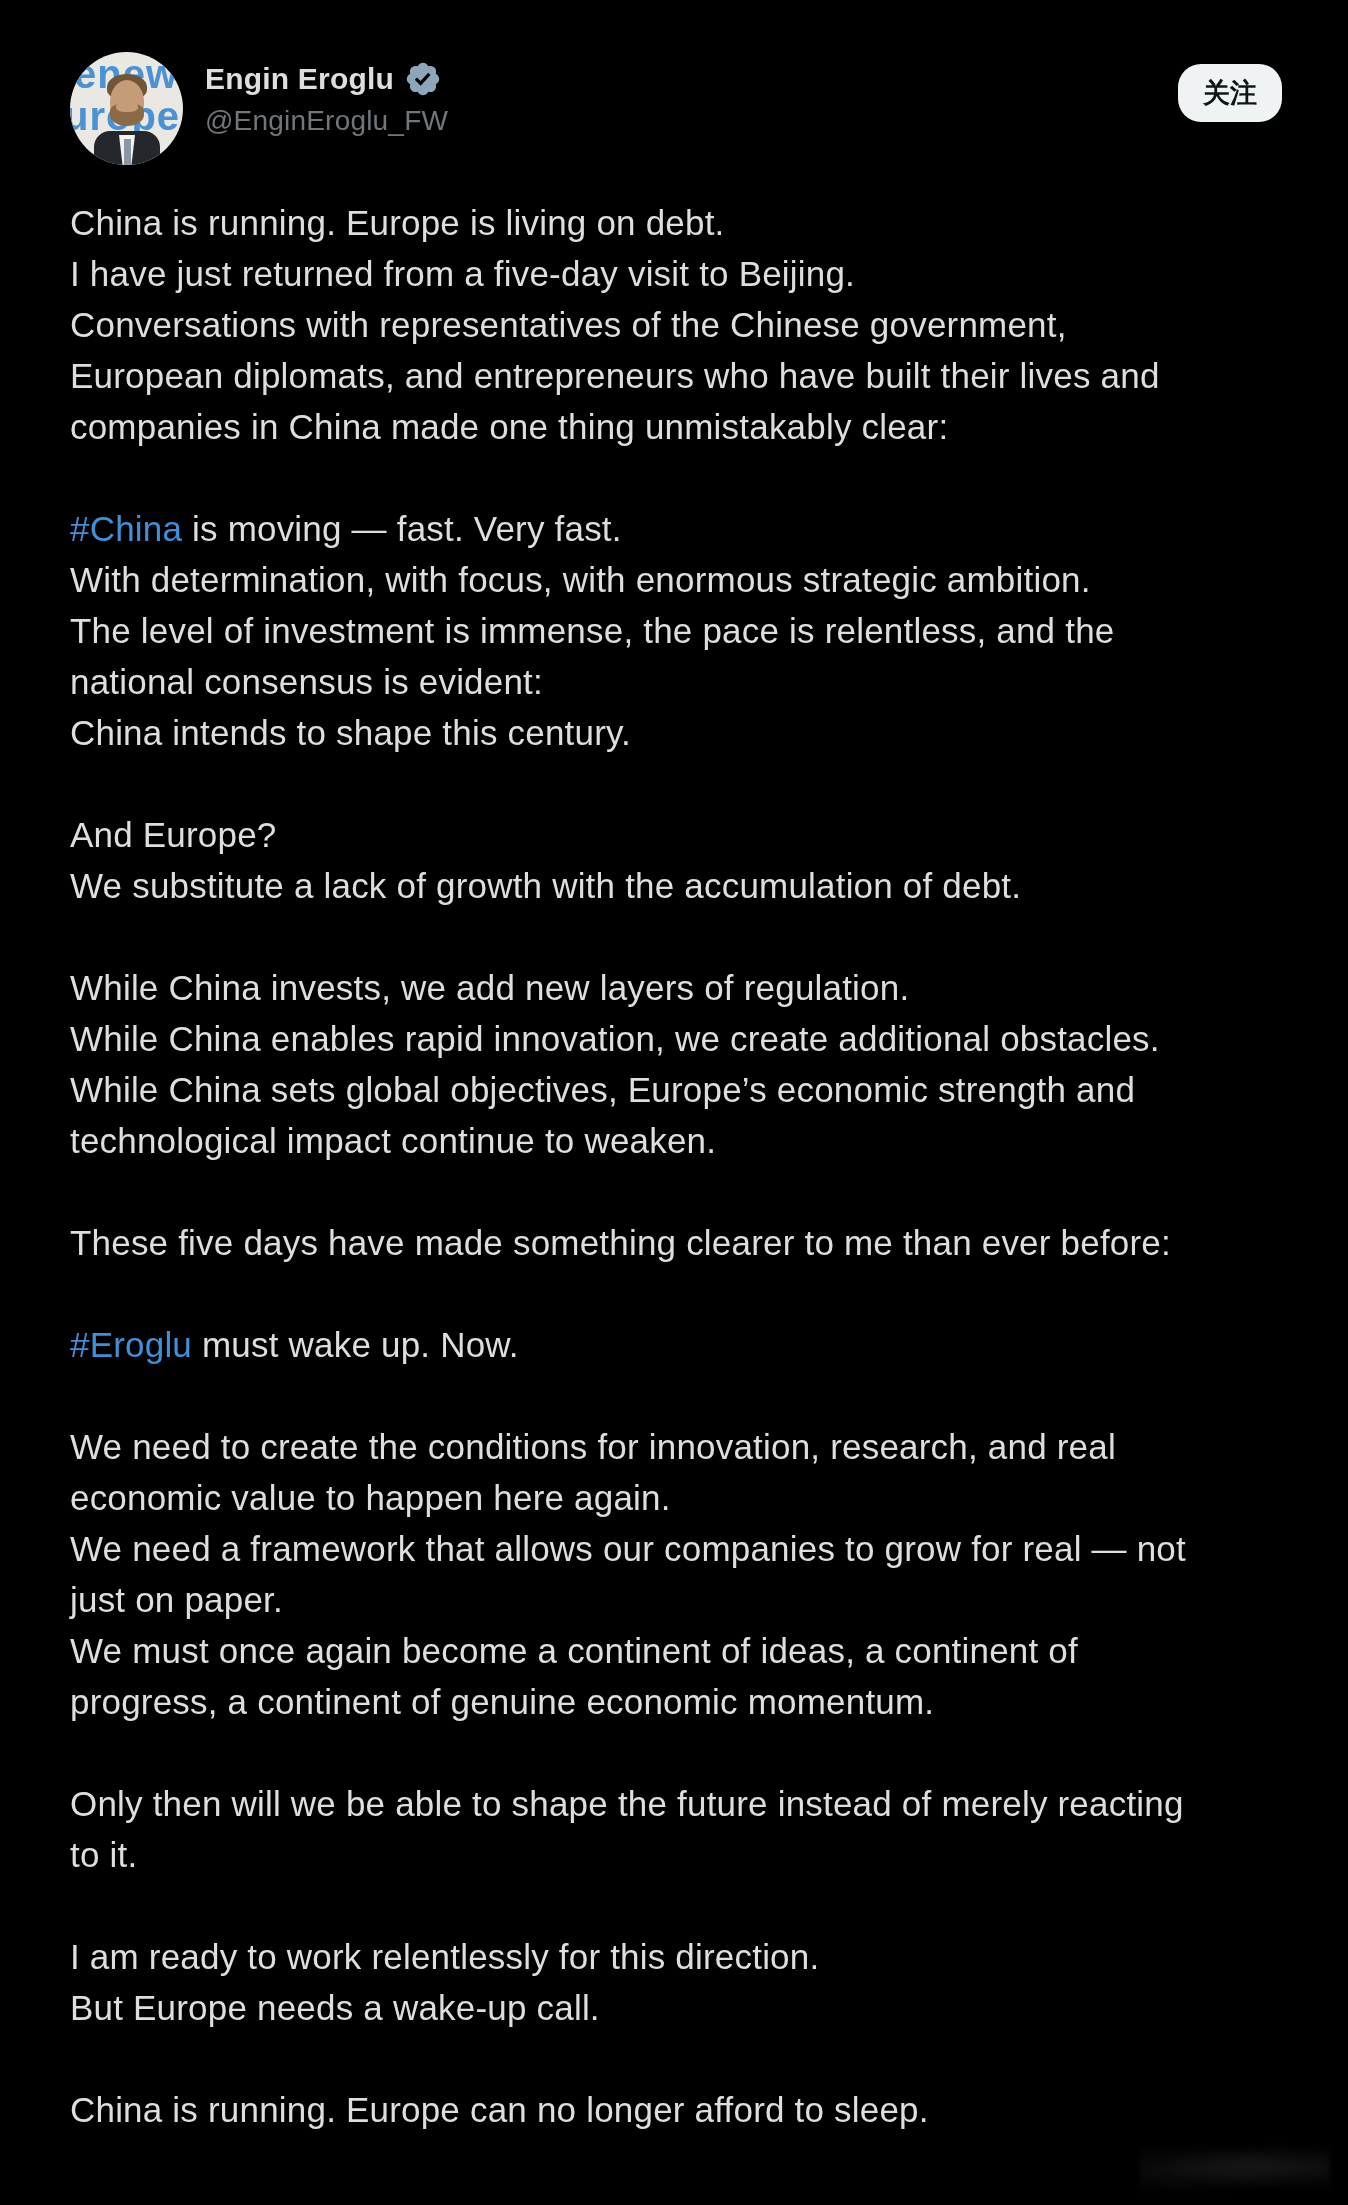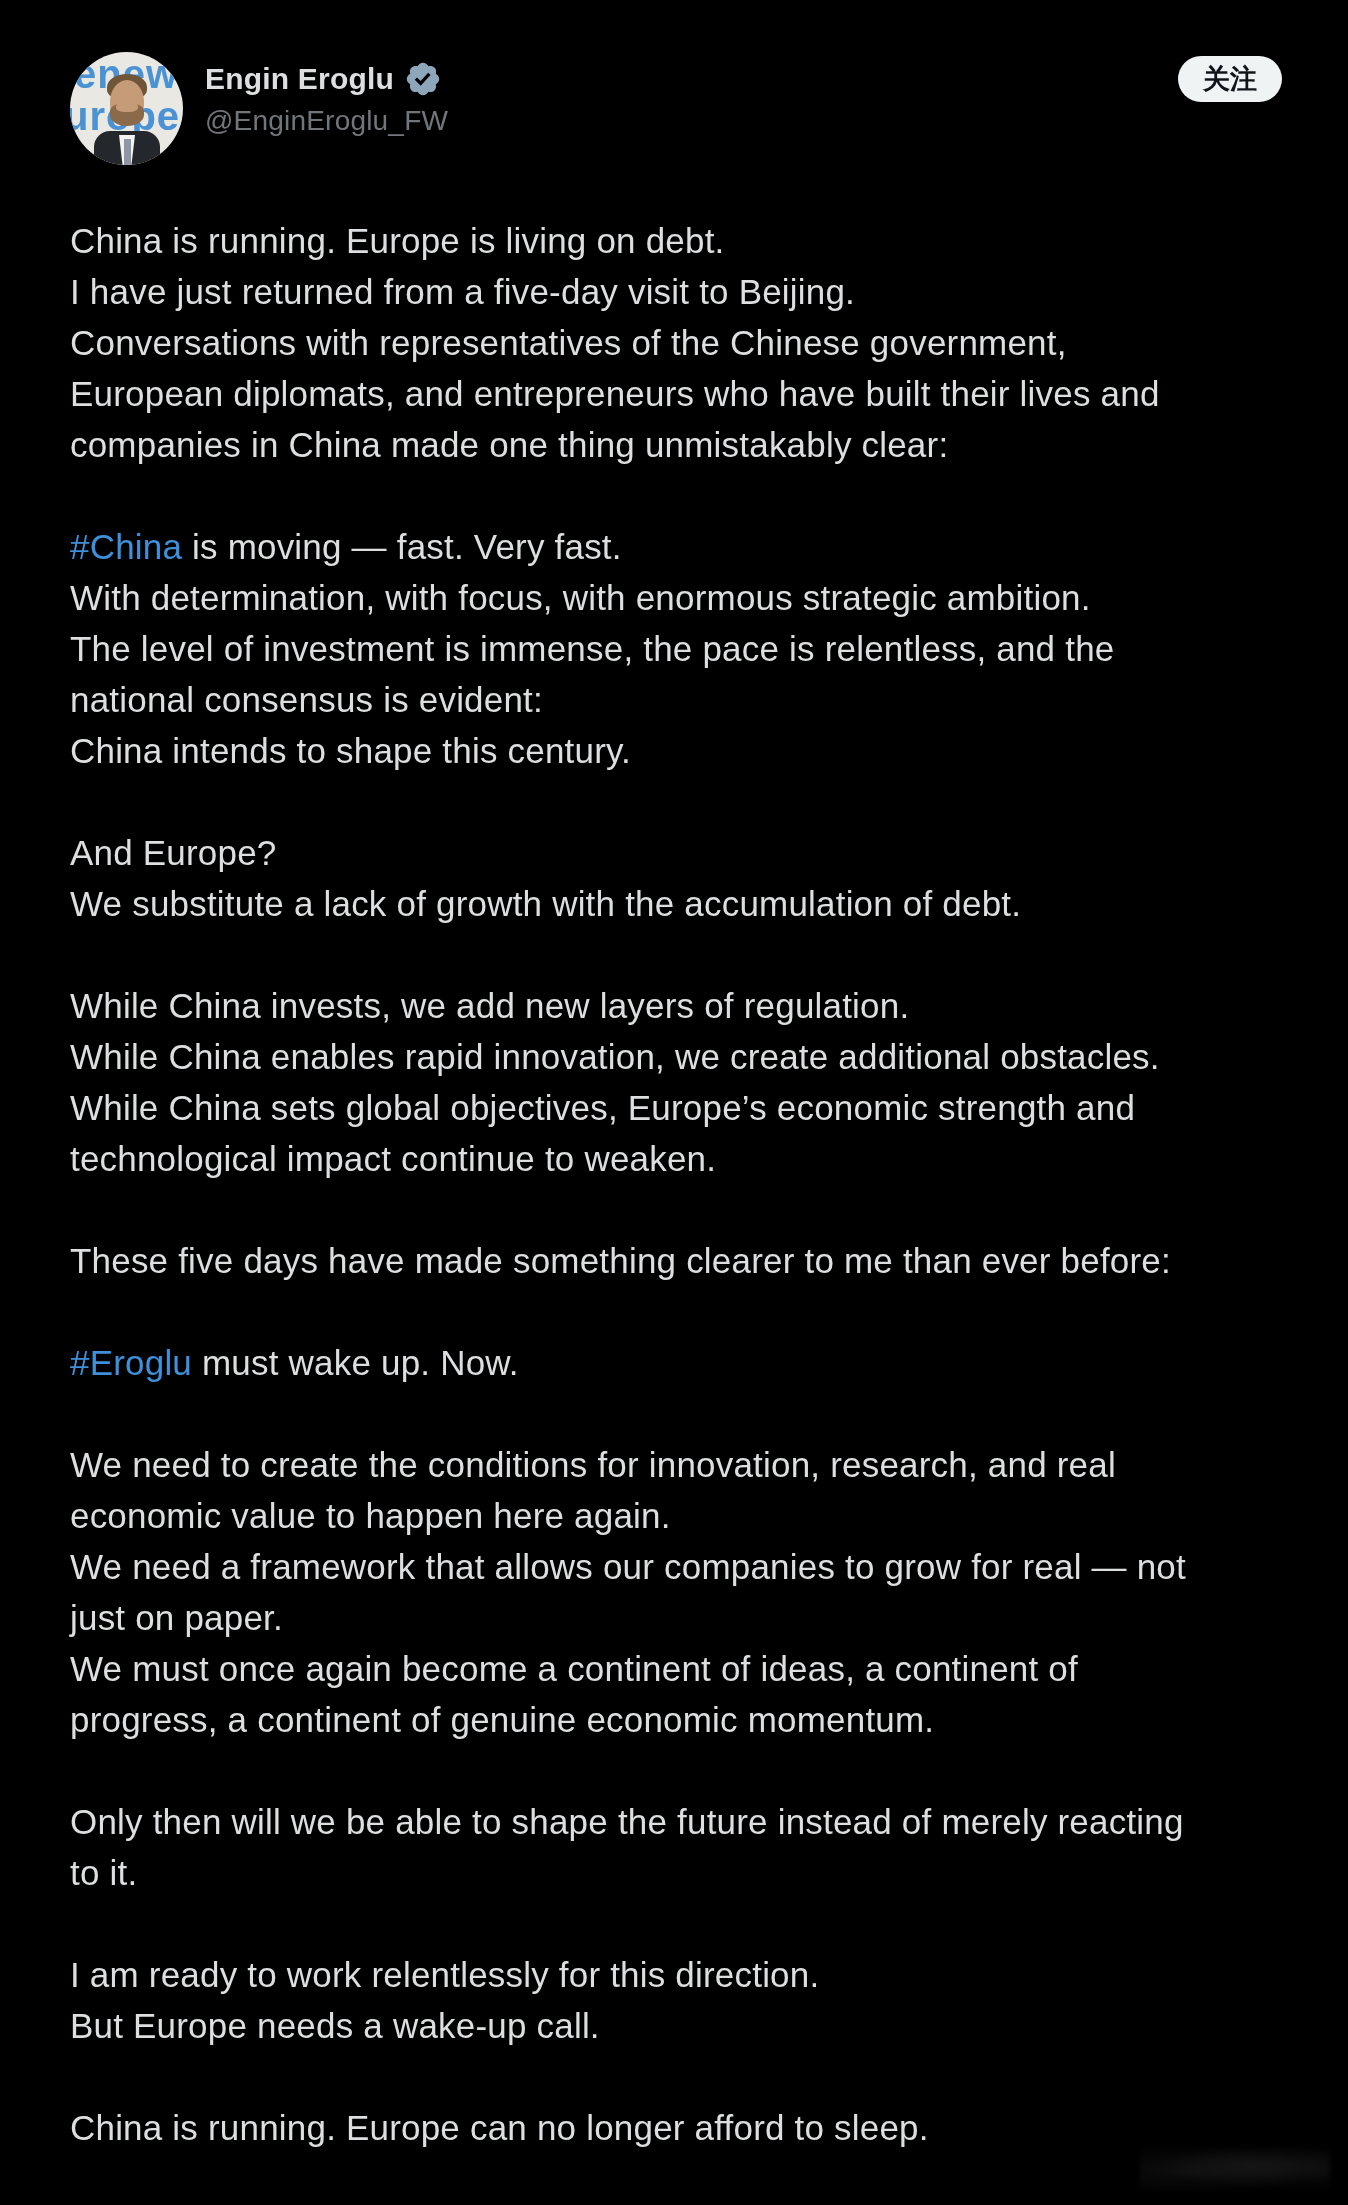--- a/index.html
+++ b/index.html
@@ -82,36 +82,36 @@
   .handle {
     margin-top: 7px;
     font-size: 28px;
     color: var(--handle, #71767b);
     letter-spacing: 0.2px;
     text-align: right;
   }
   
   .follow-btn {
     margin-left: auto;
-    margin-top: 4px;
-    height: 46px;
+    margin-top: 12px;
+    height: 58px;
     padding: 0 25px;
     border: none;
     border-radius: 23px;
     background: var(--follow-bg, #eff3f4);
     color: var(--follow-text, #0f1419);
     font-size: 27px;
     font-weight: 700;
     font-family: "Liberation Sans", "DejaVu Sans", sans-serif;
     cursor: pointer;
     line-height: 46px;
   }
   
   .tweet-text {
-    margin-top: 50px;
+    margin-top: 32px;
     width: 1212px;
     font-size: 35px;
     line-height: 51px;
     letter-spacing: 0.2px;
     color: var(--text, #dcdedf);
     white-space: pre-line;
   }
   .tweet-text a.hashtag {
     color: var(--hashtag, #3d8fd9);
     text-decoration: none;

